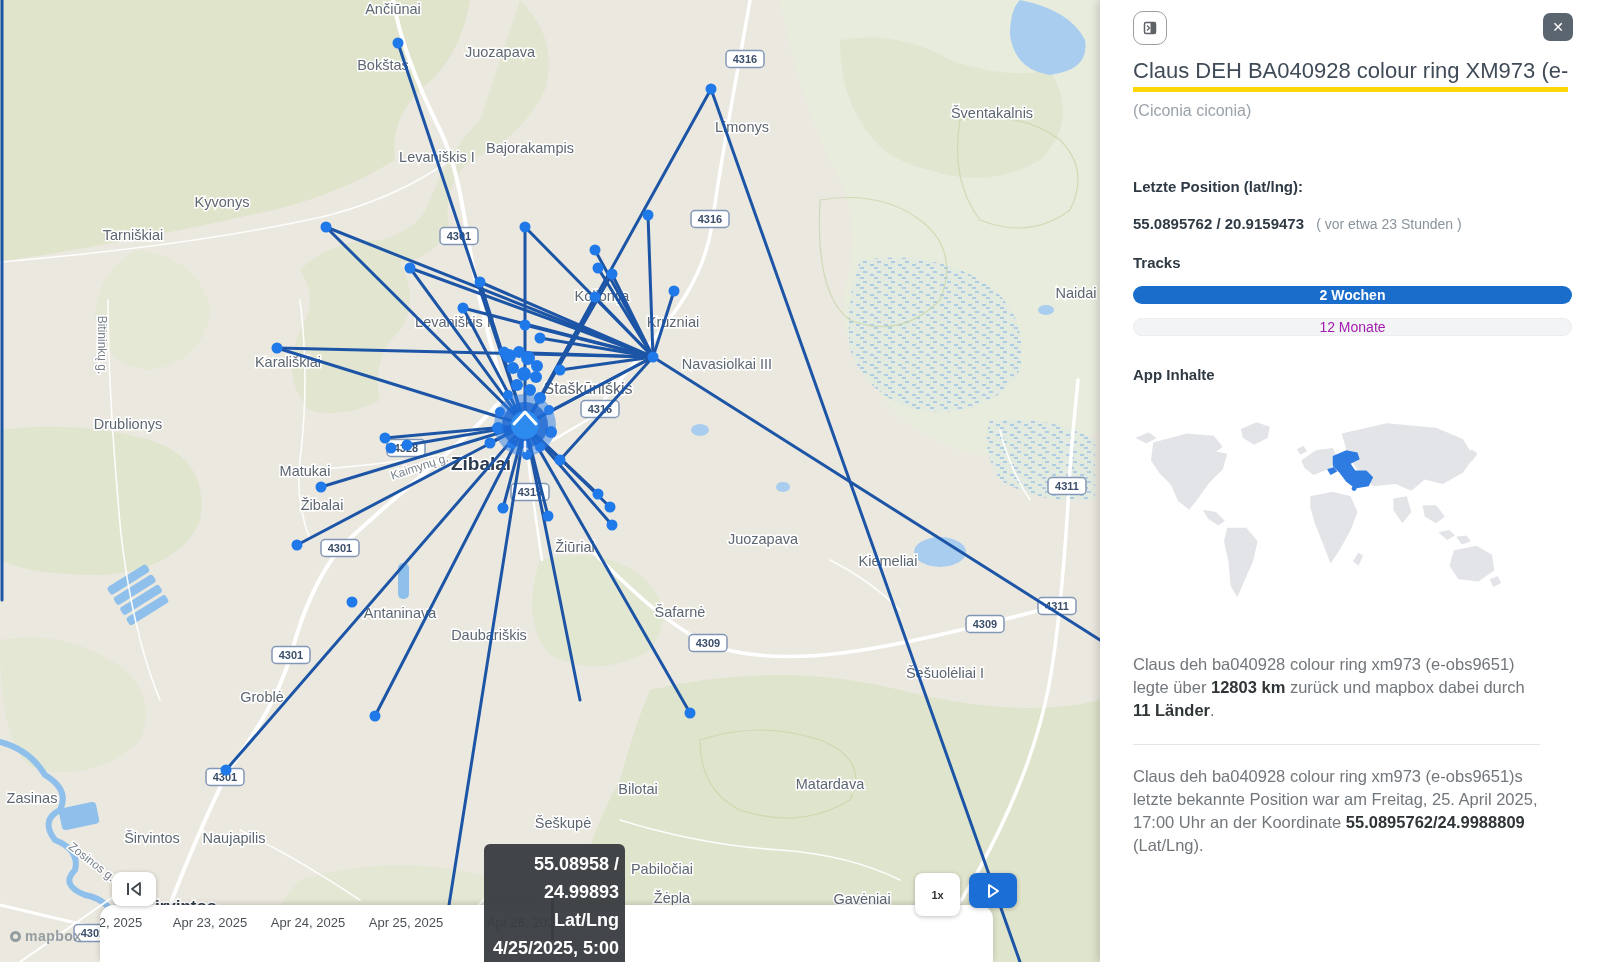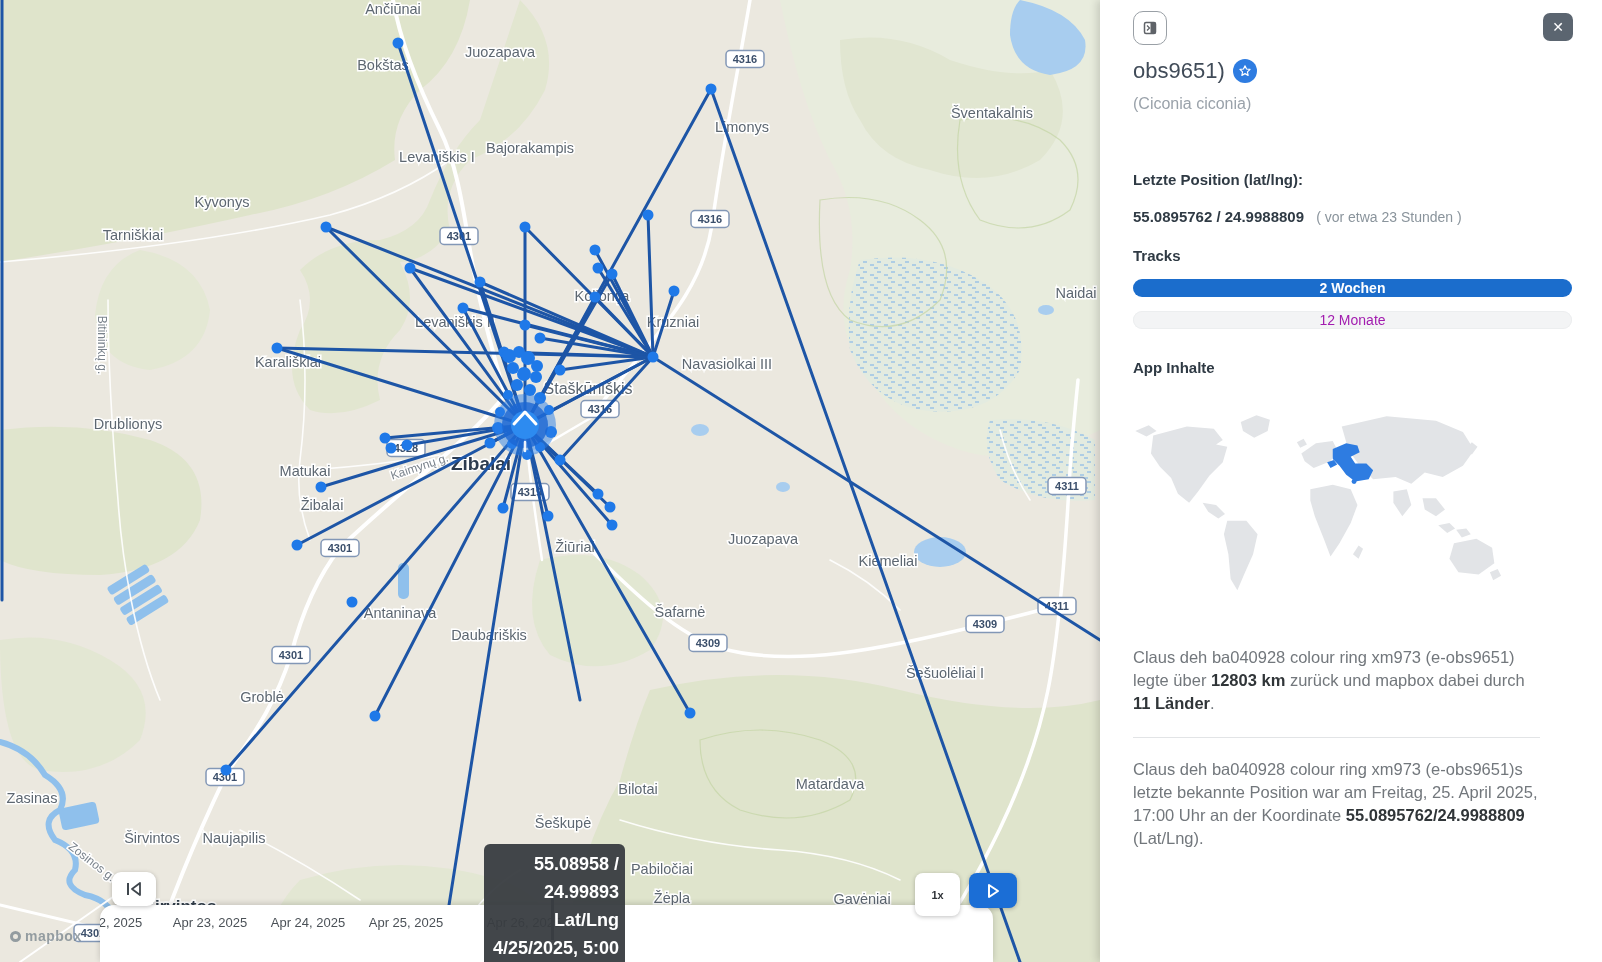--- a/index.html
+++ b/index.html
@@ -375,34 +375,27 @@
         <rect x="2.5" y="2.5" width="11" height="11" rx="1.5" fill="none" stroke="#5f6368" stroke-width="1.5"></rect>
         <rect x="8.5" y="2.5" width="5" height="11" fill="#5f6368"></rect>
         <path d="M5,5.5 L7.5,8 L5,10.5" fill="none" stroke="#5f6368" stroke-width="1.3"></path>
       </svg>
     </button>
     <button id="close-btn">
       <span>✕</span>
     </button>
 
     <div id="panel-title">
-      <div id="title-line2-row">
-        <span>obs9651)</span>
-        <span id="star-badge">
-          <svg width="14" height="14" viewBox="0 0 24 24">
-            <path d="M12 3 l2.6 5.6 6.1 .7 -4.5 4.2 1.2 6 -5.4-3 -5.4 3 1.2-6 -4.5-4.2 6.1-.7 Z" fill="none" stroke="#fff" stroke-width="2" stroke-linejoin="round"></path>
-          </svg>
-        </span>
-      </div>
+      <span id="title-line1">Claus DEH BA040928 colour ring XM973 (e-</span>
     </div>
     <div id="species">(Ciconia ciconia)</div>
 
     <div id="last-pos-label" class="bold-label">Letzte Position (lat/lng):</div>
     <div id="last-pos-row">
-      <span id="last-pos-value">55.0895762 / 24.9988809</span>
+      <span id="last-pos-value">55.0895762 / 20.9159473</span>
       <span id="last-pos-ago">( vor etwa 23 Stunden )</span>
     </div>
 
     <div id="tracks-label" class="bold-label">Tracks</div>
     <div id="tracks-buttons">
       <button id="btn-2w" class="pill">2 Wochen</button>
       <button id="btn-12m" class="pill">12 Monate</button>
     </div>
 
     <div id="app-contents-label" class="bold-label">App Inhalte</div>

